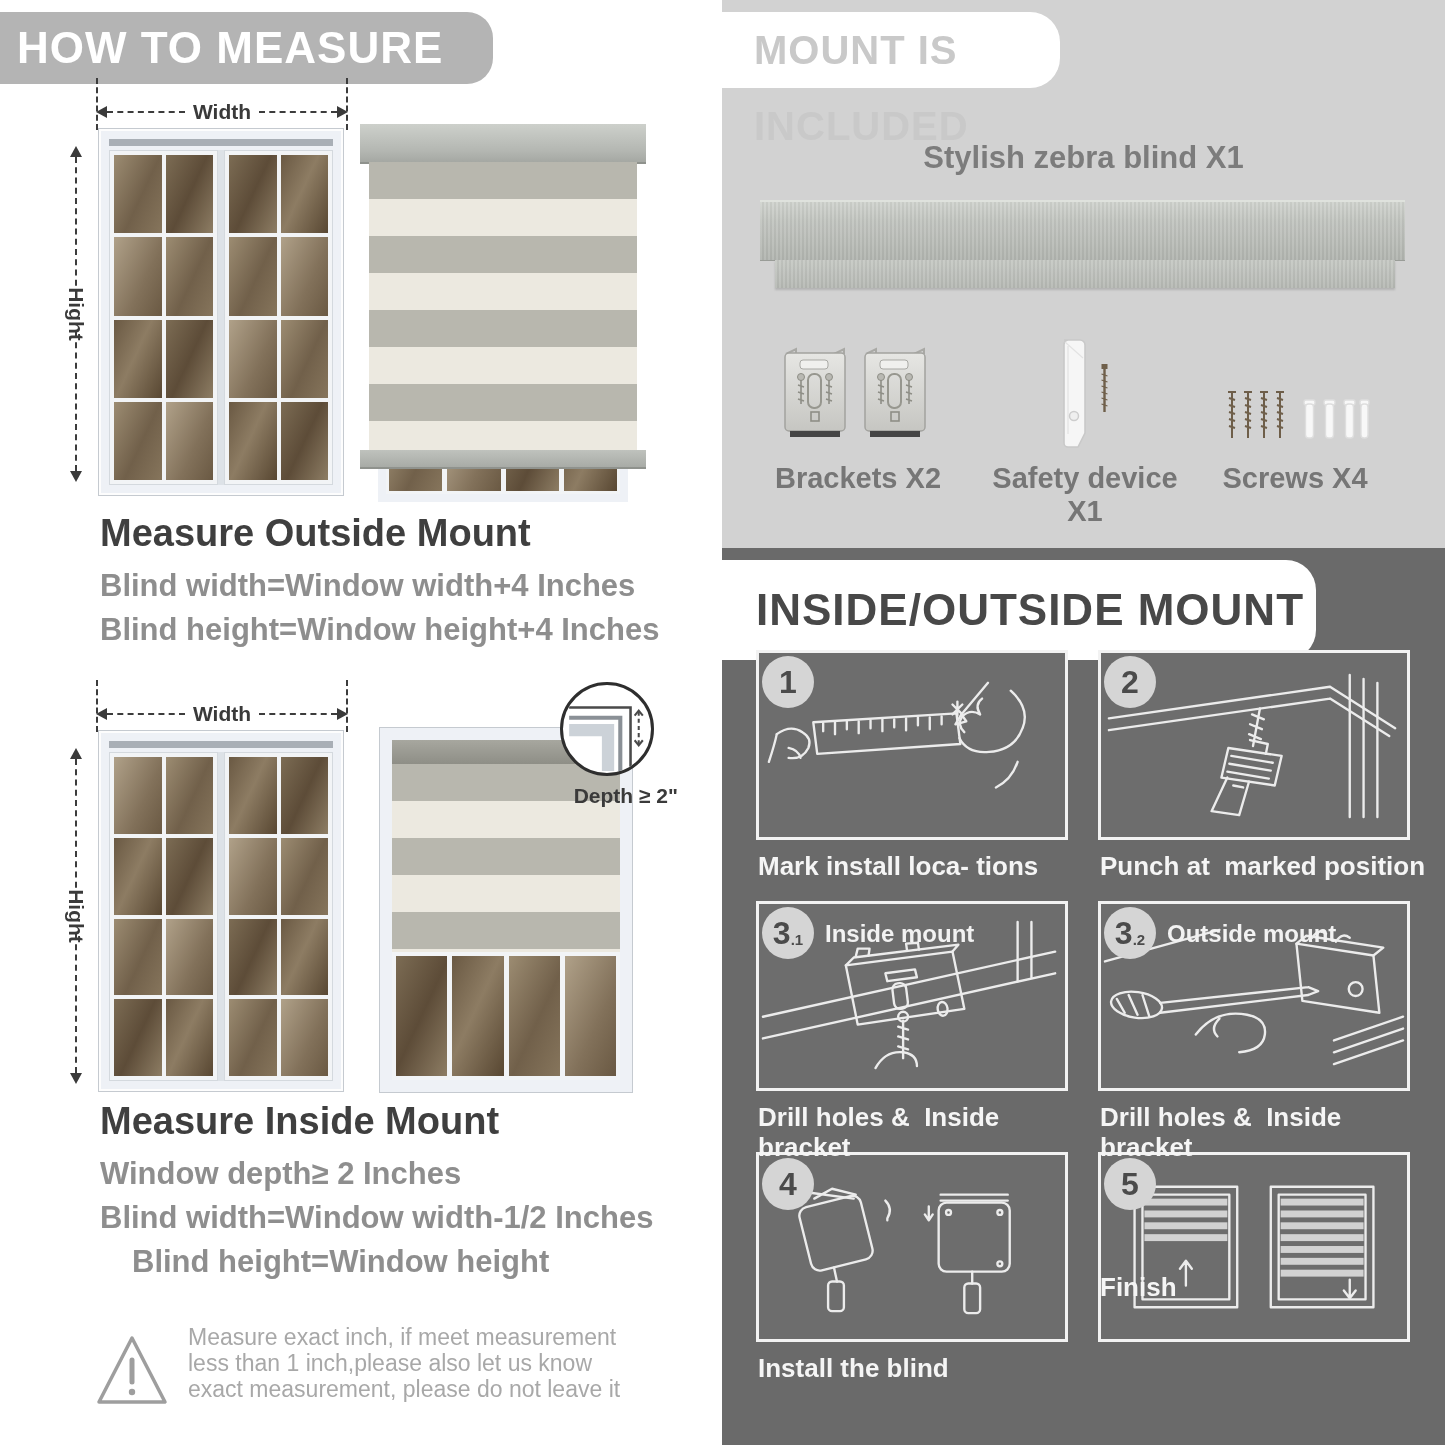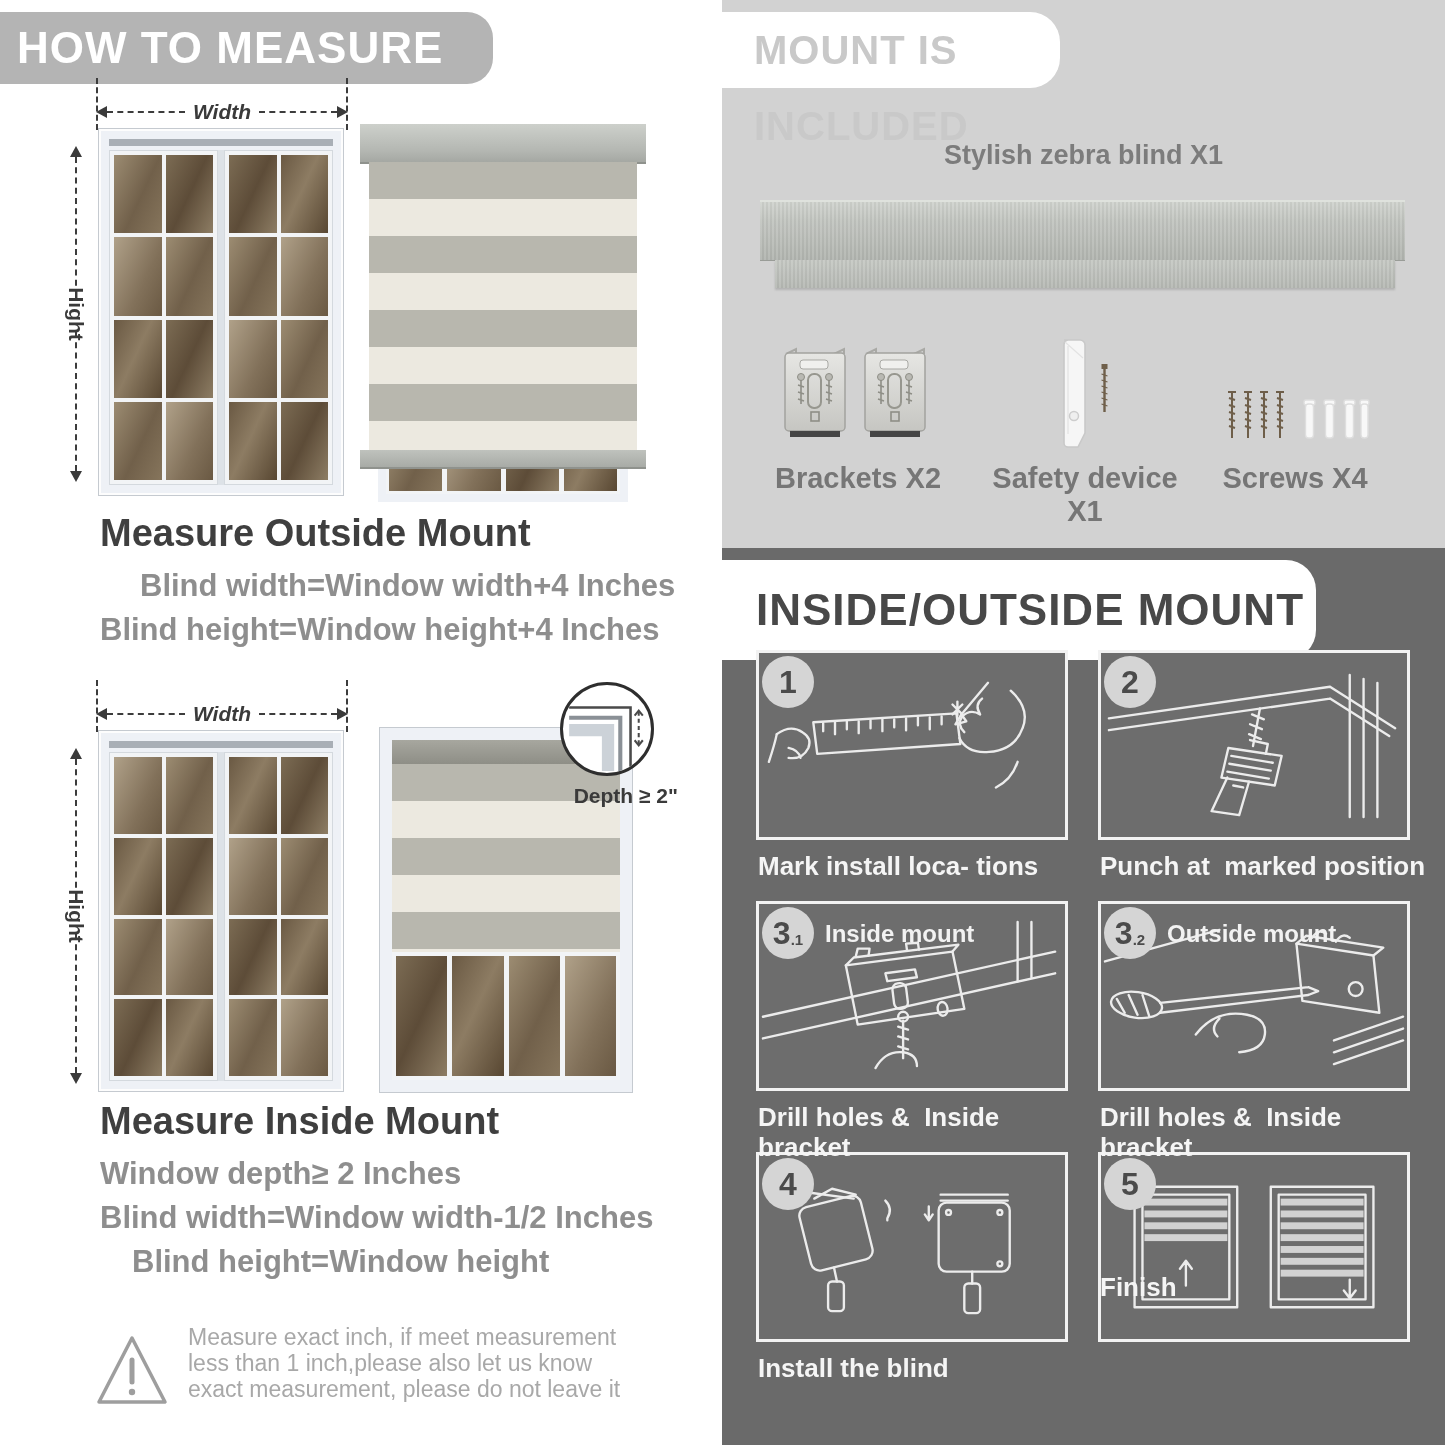--- a/index.html
+++ b/index.html
@@ -8,21 +8,21 @@
 
   
   .lheader{position:absolute;left:0;top:12px;width:493px;height:72px;
            background:var(--left_header_bg,#b4b4b4);border-radius:0 26px 26px 0;
            color:#fff;font-weight:bold;font-size:44px;line-height:72px;
            padding-left:17px;box-sizing:border-box;letter-spacing:1px;}
 
   
   .mline{position:absolute;display:flex;align-items:center;}
   .mline .dash{flex:1;border-top:2px dashed #3c3c3c;height:0;}
-  .mline .lbl{font-size:21px;font-weight:bold;color:#3a3a3a;padding:0 8px;white-space:nowrap;font-style:italic;}
+  .mline .lbl{font-size:21px;font-weight:bold;color:#3a3a3a;padding:0 8px;white-space:nowrap;}
   .arrL{width:0;height:0;border-top:6px solid transparent;border-bottom:6px solid transparent;border-right:11px solid #3a3a3a;}
   .arrR{width:0;height:0;border-top:6px solid transparent;border-bottom:6px solid transparent;border-left:11px solid #3a3a3a;}
   .arrU{width:0;height:0;border-left:6px solid transparent;border-right:6px solid transparent;border-bottom:11px solid #3a3a3a;}
   .arrD{width:0;height:0;border-left:6px solid transparent;border-right:6px solid transparent;border-top:11px solid #3a3a3a;}
   .vline{position:absolute;display:flex;flex-direction:column;align-items:center;width:24px;}
   .vline .dashv{flex:1;border-left:2px dashed #3c3c3c;width:0;}
   .vline .lblv{font-size:21px;font-weight:bold;color:#3a3a3a;transform:rotate(90deg);padding:6px 0;white-space:nowrap;}
   .enddash{position:absolute;width:0;border-left:2px dashed #3c3c3c;height:52px;}
 
   
@@ -72,21 +72,21 @@
       font-size:23px;line-height:26px;color:#a8a8a8;}
 
   
   .right-top{position:absolute;left:722px;top:0;width:723px;height:548px;
       background:var(--light_section_bg,#d2d2d2);}
   .rheader{position:absolute;left:0;top:12px;width:338px;height:76px;background:#fff;
       border-radius:0 30px 30px 0;color:var(--included_header_text,#c9c9c9);
       font-weight:bold;font-size:40px;line-height:76px;padding-left:32px;
       box-sizing:border-box;letter-spacing:1px;}
   .blind-label{position:absolute;left:0;top:140px;width:100%;text-align:center;
-      font-size:27px;font-weight:bold;color:#7c7c7c;}
+      font-size:31px;font-weight:bold;color:#7c7c7c;}
   .cassette-bar{position:absolute;left:38px;top:200px;width:645px;height:60px;
       background:repeating-linear-gradient(90deg,rgba(255,255,255,.07) 0 2px,rgba(0,0,0,.04) 2px 4px),
                  linear-gradient(180deg,#d2d5d0,#c2c5c0 35%,#b2b5b0);
       box-shadow:inset 0 2px 0 #dfe2dd, 0 1px 0 #999c97;}
   .cassette-lip{position:absolute;left:53px;top:260px;width:620px;height:28px;
       background:repeating-linear-gradient(90deg,rgba(255,255,255,.07) 0 2px,rgba(0,0,0,.04) 2px 4px),
                  linear-gradient(180deg,#c6c9c4,#b6b9b4);
       box-shadow:0 2px 2px rgba(0,0,0,.15);}
   .part-label{position:absolute;font-size:29px;font-weight:bold;color:#767676;text-align:center;}
 
@@ -174,21 +174,21 @@
           <div class="pc"></div>
           <div class="pb"></div>
           <div class="pd"></div>
       </div>
       <div class="b1-cassette"></div>
       <div class="b1-shade stripes"></div>
       <div class="b1-rail"></div>
     </div>
 
     <div class="mheading" style="left:100px;top:512px;text-align:right;">Measure Outside Mount</div>
-    <div class="mtext" style="left:100px;top:568px;margin-left:40px;">Blind width=Window width+4 Inches</div>
+    <div class="mtext" style="left:100px;top:568px;">Blind width=Window width+4 Inches</div>
     <div class="mtext" style="left:100px;top:612px;">Blind height=Window height+4 Inches</div>
 
     <div class="mline" style="left:96px;top:702px;width:252px;">
       <div class="arrL"></div>
       <div class="dash"></div>
       <span class="lbl">Width</span>
       <div class="dash"></div>
       <div class="arrR"></div>
     </div>
     <div class="enddash" style="left:96px;top:680px;"></div>

